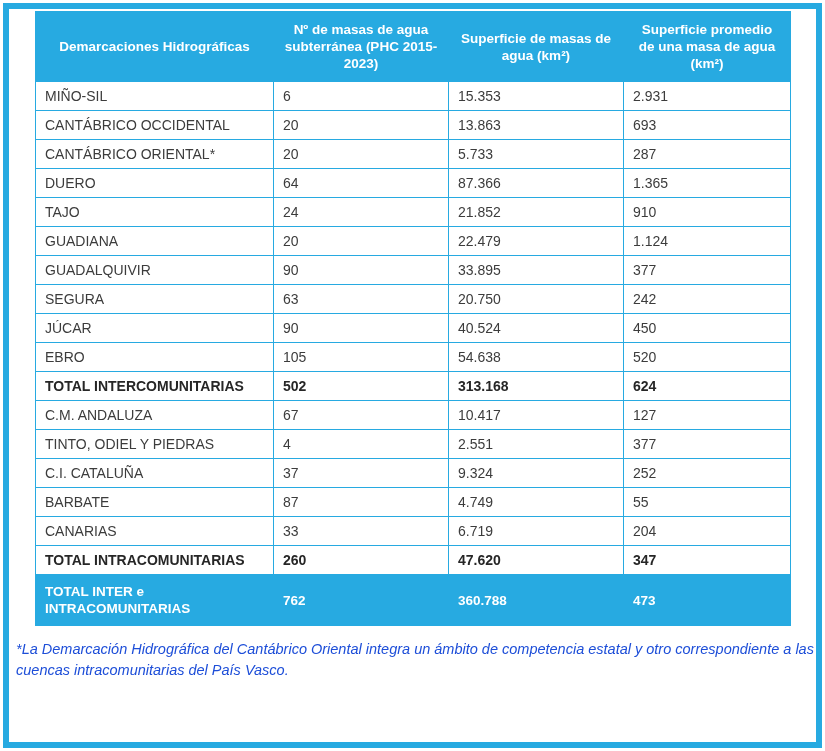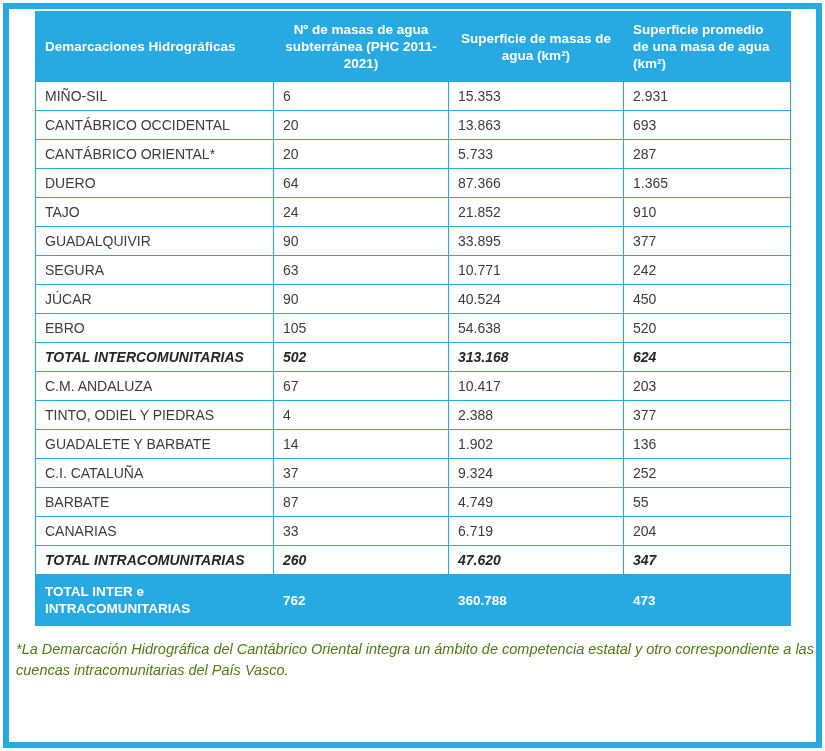--- a/index.html
+++ b/index.html
@@ -34,75 +34,74 @@
     background:var(--accent);
     color:#ffffff;
     font-weight:bold;
     font-size:13.5px;
     line-height:17px;
     height:70px;
     vertical-align:middle;
     padding:6px 9px;
     border:1px solid var(--accent);
   }
-  thead th.th-left{text-align:left;}
+  thead th.th-left{text-align:center;}
   thead th.th-center{text-align:center;}
   tbody td{
     border:1px solid var(--accent);
     font-size:14px;
     line-height:16px;
     color:var(--body-text);
     padding:6px 9px;
     height:29px;
     vertical-align:middle;
     text-align:left;
     background:#ffffff;
     white-space:nowrap;
     overflow:hidden;
   }
   tbody tr.total td{
     font-weight:bold;
-    font-style:italic;
     color:var(--total-text);
   }
   tbody tr.grand td{
     background:var(--accent);
     color:#ffffff;
     font-weight:bold;
     border-color:var(--accent);
     height:51px;
     white-space:normal;
     line-height:17px;
     font-size:13.5px;
   }
   .footnote{
     margin:13px 10px 0 7px;
     width:802px;
     font-style:italic;
     font-size:14.5px;
     line-height:21px;
-    color:#4d7c0f;
+    color:#1d4ed8;
   }
 </style>
 </head>
 <body>
 
 <div class="frame">
   <div class="table-wrap">
     <table>
       <colgroup>
         <col style="width:238px">
         <col style="width:175px">
         <col style="width:175px">
         <col style="width:167px">
       </colgroup>
       <thead>
         <tr>
           <th class="th-left">Demarcaciones Hidrográficas</th>
-          <th class="th-center">Nº de masas de agua subterránea (PHC 2011-2021)</th>
+          <th class="th-center">Nº de masas de agua subterránea (PHC 2015-2023)</th>
           <th class="th-center">Superficie de masas de agua (km²)</th>
           <th class="th-left">Superficie promedio de una masa de agua (km²)</th>
         </tr>
       </thead>
       <tbody>
           <tr class="normal">
     <td>MIÑO-SIL</td>
     <td>6</td>
     <td>15.353</td>
     <td>2.931</td>
@@ -125,29 +124,35 @@
     <td>87.366</td>
     <td>1.365</td>
   </tr>
           <tr class="normal">
     <td>TAJO</td>
     <td>24</td>
     <td>21.852</td>
     <td>910</td>
   </tr>
           <tr class="normal">
+    <td>GUADIANA</td>
+    <td>20</td>
+    <td>22.479</td>
+    <td>1.124</td>
+  </tr>
+          <tr class="normal">
     <td>GUADALQUIVIR</td>
     <td>90</td>
     <td>33.895</td>
     <td>377</td>
   </tr>
           <tr class="normal">
     <td>SEGURA</td>
     <td>63</td>
-    <td>10.771</td>
+    <td>20.750</td>
     <td>242</td>
   </tr>
           <tr class="normal">
     <td>JÚCAR</td>
     <td>90</td>
     <td>40.524</td>
     <td>450</td>
   </tr>
           <tr class="normal">
     <td>EBRO</td>
@@ -158,33 +163,27 @@
           <tr class="total">
     <td>TOTAL INTERCOMUNITARIAS</td>
     <td>502</td>
     <td>313.168</td>
     <td>624</td>
   </tr>
           <tr class="normal">
     <td>C.M. ANDALUZA</td>
     <td>67</td>
     <td>10.417</td>
-    <td>203</td>
+    <td>127</td>
   </tr>
           <tr class="normal">
     <td>TINTO, ODIEL Y PIEDRAS</td>
     <td>4</td>
-    <td>2.388</td>
+    <td>2.551</td>
     <td>377</td>
-  </tr>
-          <tr class="normal">
-    <td>GUADALETE Y BARBATE</td>
-    <td>14</td>
-    <td>1.902</td>
-    <td>136</td>
   </tr>
           <tr class="normal">
     <td>C.I. CATALUÑA</td>
     <td>37</td>
     <td>9.324</td>
     <td>252</td>
   </tr>
           <tr class="normal">
     <td>BARBATE</td>
     <td>87</td>

